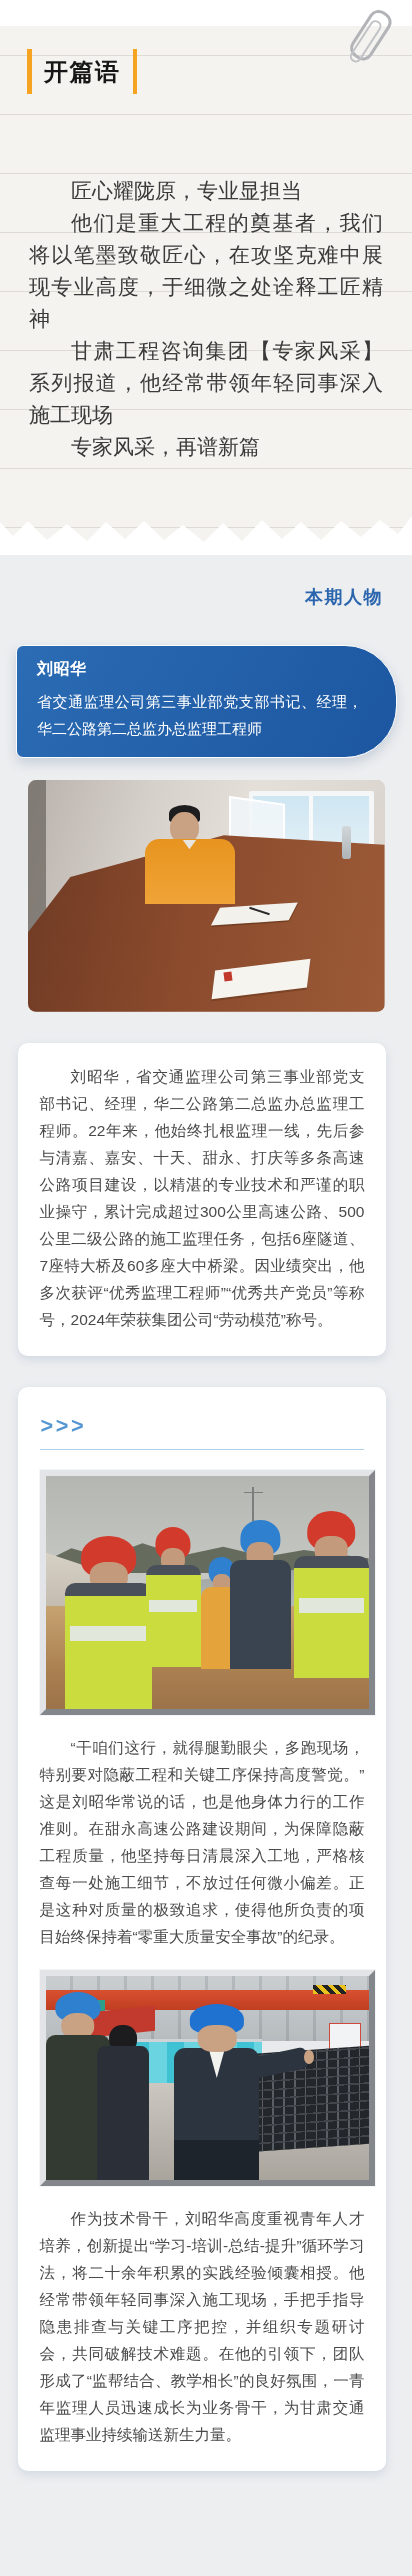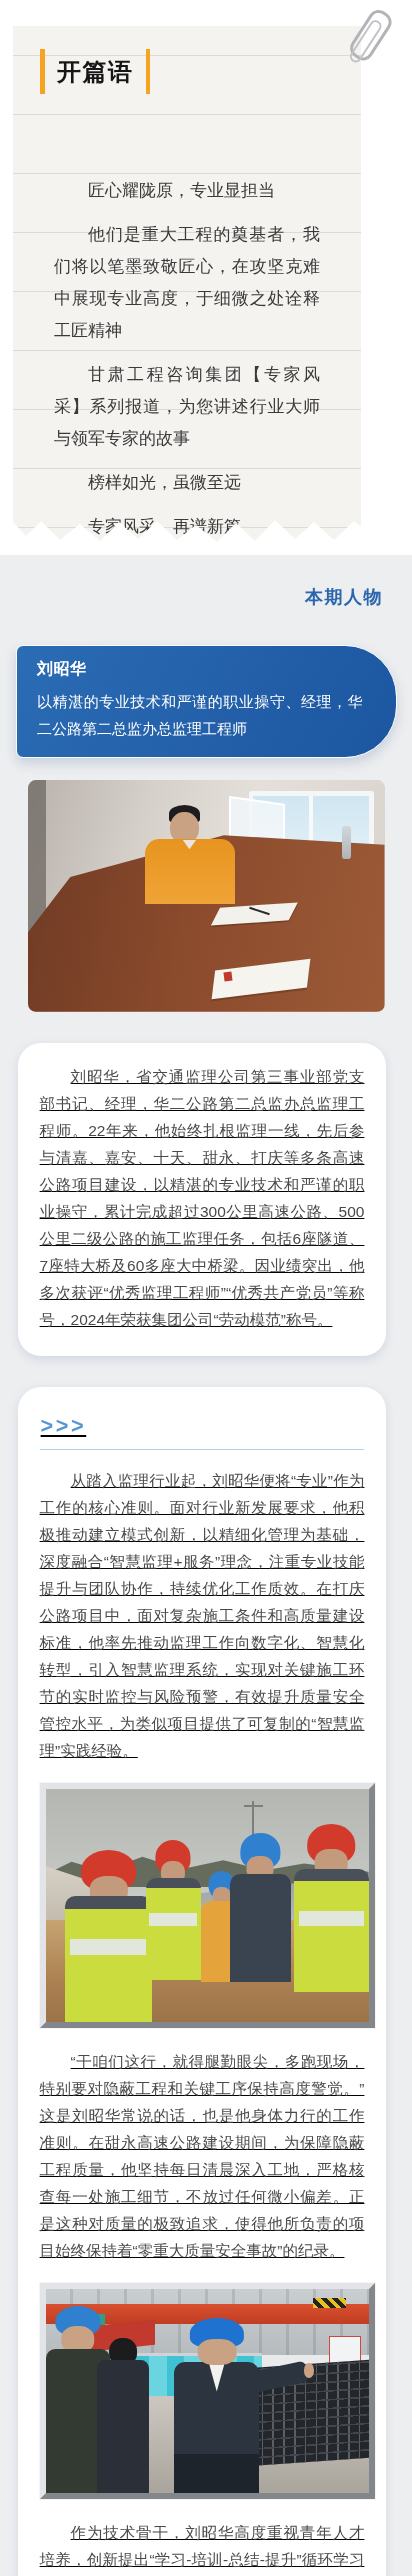--- a/index.html
+++ b/index.html
@@ -2,55 +2,55 @@
 <html lang="zh" style="font-size:8.2px"><head>
 <meta charset="utf-8">
 <style>
   html,body { margin:0; padding:0; background:#ffffff; }
   body { font-family:"Liberation Sans","DejaVu Sans",sans-serif; }
   .page { position:relative; width:412px; height:3290px; margin:0 auto; overflow:hidden; background:#ffffff; }
   .abs { position:absolute; }
 
   
   .paper {
-    position:absolute; top:26px; left:13px; width:348px; height:531px;
+    position:absolute; top:26px; left:0; width:412px; height:531px;
     background-color:#f4f3f0;
     background-image:repeating-linear-gradient(to bottom, rgba(0,0,0,0) 0 58px, rgba(185,178,166,.38) 58px 59px);
     background-position:0 30px;
     clip-path:polygon(0 0,412px 0,412px 490px,398px 508px,380px 494px,361px 511px,341px 495px,321px 514px,301px 496px,282px 513px,262px 494px,242px 515px,223px 497px,204px 516px,183px 499px,164px 514px,144px 495px,125px 513px,106px 496px,87px 515px,67px 498px,47px 514px,28px 495px,13px 510px,0 496px);
   }
   .paperclip { position:absolute; top:7.2px; right:30px; width:27px; height:58px; transform:rotate(33deg); }
   .clip-a { position:absolute; left:3.1px; top:0; width:17.5px; height:48px; border:3.1px solid #b3b4b8; border-radius:10.3px; background:transparent; }
   .clip-b { position:absolute; left:7.7px; top:11.3px; width:8.8px; height:44px; border:2.6px solid #c2c3c7; border-radius:6.2px; background:transparent; }
 
   .opening-head { display:flex; align-items:center; gap:12.4px; padding:23px 0 0 27px; }
   .title-bar { width:4.6px; height:45px; background:#f6a321; }
   .opening-title { margin:0; font-size:24px; font-weight:bold; color:#161616; letter-spacing:1.5px; }
 
   .opening-text { margin:81px 29px 0 29px; }
-  .opening-text p { margin:12px; font-size:17px; line-height:32px; color:#3a3a3a; text-align:justify; text-indent:2em; }
+  .opening-text p { margin:0; font-size:21px; line-height:32px; color:#3a3a3a; text-align:justify; text-indent:2em; }
 
   
   .main { position:absolute; top:555px; left:0; width:412px; height:2734px; background:#eceef0; overflow:hidden; }
 
   .section-label { margin:30px 29px 0 0; text-align:right; font-size:18px; font-weight:bold; color:#2a65ad; letter-spacing:1.5px; }
 
   .profile-card {
     margin:36px 15.5px 0 15.5px;
     background:linear-gradient(120deg,#2b6cb4,#1c56a0);
     border:1.5px solid #fbfcfd; border-radius:7.2px 52px 52px 7.2px;
     box-shadow:0 5.2px 10.3px rgba(120,140,170,.3);
     padding:13.4px 33px 15.5px 20.6px; color:#ffffff;
   }
   .profile-name { font-size:16px; font-weight:bold; letter-spacing:0.5px; }
   .profile-role { margin-top:7.2px; font-size:15px; line-height:27px; text-align:justify; }
 
   .photo-main { margin:21.6px auto 0 auto; width:357px; height:232px; border-radius:8.2px; position:relative; overflow:hidden; background:#d8d2cc; }
 
-  .card { margin:31px 26px 0 18px; background:#ffffff; border-radius:23px; box-shadow:0 3.1px 8.2px rgba(140,160,190,.25); padding:20.6px 21.6px 23px 21.6px;text-decoration:underline; }
+  .card { margin:31px 26px 0 18px; background:#ffffff; border-radius:10px; box-shadow:0 3.1px 8.2px rgba(140,160,190,.25); padding:20.6px 21.6px 23px 21.6px; }
   .body-p { margin:0; font-size:15.5px; line-height:27px; color:#4a4a4a; text-align:justify; text-indent:2em; }
   .marker { font-size:21.6px; font-weight:bold; color:#5596d2; letter-spacing:2.6px; line-height:1; margin:7.2px 0 0 1px; }
   .rule { border:none; border-top:1.5px solid #aecfe9; margin:12.4px 0 16.5px 0; }
 
   .framed { margin:19.6px auto; width:323px; position:relative; overflow:hidden; background:#9a9a9a;
     border:6.2px solid; border-color:#e3e4e7 #83868b #83868b #e3e4e7; box-shadow:0 0 0 1px #f4f5f7; }
   .ph2-box { height:233px; } .ph3-box { height:204px; }
 
   
   .ph1-wall { inset:0; background:linear-gradient(105deg,#b9b2ac 0%,#d6d0ca 30%,#e4dfd9 55%,#d8d2cb 100%); }
@@ -135,37 +135,36 @@
 
   <div class="paper">
     <div class="opening-head">
       <span class="title-bar"></span>
       <h1 class="opening-title">开篇语</h1>
       <span class="title-bar"></span>
     </div>
     <div class="opening-text">
       <p>匠心耀陇原，专业显担当</p>
       <p>他们是重大工程的奠基者，我们将以笔墨致敬匠心，在攻坚克难中展现专业高度，于细微之处诠释工匠精神</p>
-      <p>甘肃工程咨询集团【专家风采】系列报道，为您讲述行业大师与领军专家的故事</p>
-      <p>榜样如光，虽微至远</p>
+      <p>甘肃工程咨询集团【专家风采】系列报道，他经常带领年轻同事深入施工现场</p>
       <p>专家风采，再谱新篇</p>
     </div>
   </div>
   <div class="paperclip">
     <div class="clip-a"></div>
     <div class="clip-b"></div>
   </div>
 
   <div class="main">
 
     <div class="section-label">本期人物</div>
 
     <div class="profile-card">
       <div class="profile-name">刘昭华</div>
-      <div class="profile-role">以精湛的专业技术和严谨的职业操守、经理，华二公路第二总监办总监理工程师</div>
+      <div class="profile-role">省交通监理公司第三事业部党支部书记、经理，华二公路第二总监办总监理工程师</div>
     </div>
 
     <div class="photo-main">
       <div class="abs ph1-wall"></div>
       <div class="abs ph1-door"></div>
       <div class="abs ph1-window">
         <div class="ph1-sky"></div>
         <div class="ph1-whill"></div>
         <div class="ph1-mullion"></div>
         <div class="ph1-sash"></div>
@@ -183,21 +182,20 @@
       <div class="abs ph1-bottle"></div>
     </div>
 
     <div class="card">
       <p class="body-p">刘昭华，省交通监理公司第三事业部党支部书记、经理，华二公路第二总监办总监理工程师。22年来，他始终扎根监理一线，先后参与清嘉、嘉安、十天、甜永、打庆等多条高速公路项目建设，以精湛的专业技术和严谨的职业操守，累计完成超过300公里高速公路、500公里二级公路的施工监理任务，包括6座隧道、7座特大桥及60多座大中桥梁。因业绩突出，他多次获评“优秀监理工程师”“优秀共产党员”等称号，2024年荣获集团公司“劳动模范”称号。</p>
     </div>
 
     <div class="card">
       <div class="marker">&gt;&gt;&gt;</div>
       <hr class="rule">
-      <p class="body-p">从踏入监理行业起，刘昭华便将“专业”作为工作的核心准则。面对行业新发展要求，他积极推动建立模式创新，以精细化管理为基础，深度融合“智慧监理+服务”理念，注重专业技能提升与团队协作，持续优化工作质效。在打庆公路项目中，面对复杂施工条件和高质量建设标准，他率先推动监理工作向数字化、智慧化转型，引入智慧监理系统，实现对关键施工环节的实时监控与风险预警，有效提升质量安全管控水平，为类似项目提供了可复制的“智慧监理”实践经验。</p>
 
       <div class="framed ph2-box">
         <div class="abs ph2-sky"></div>
         <div class="abs ph2-hills"></div>
         <div class="abs ph2-road"></div>
         <div class="abs ph2-wall"></div>
         <div class="abs ph2-dirt"></div>
         <div class="abs ph2-pole"></div>
         <div class="abs ph2-polearm"></div>
         <div class="fg f1">

